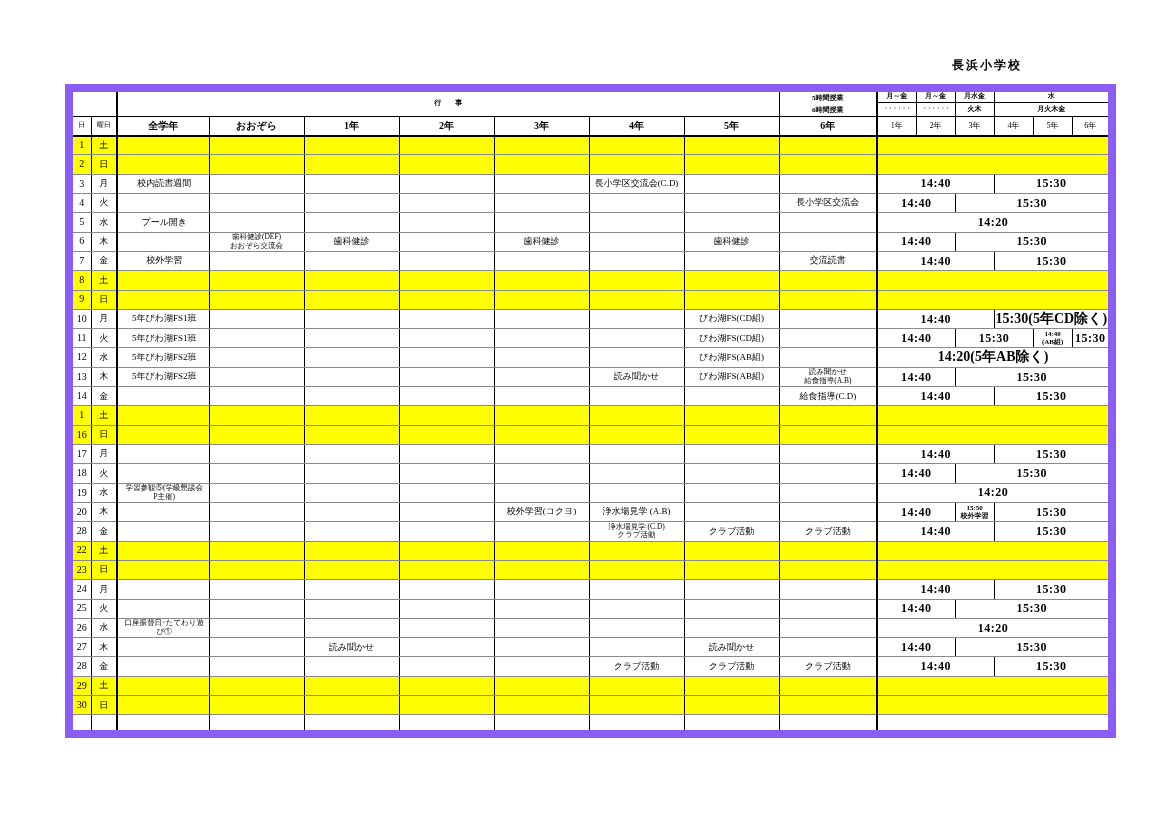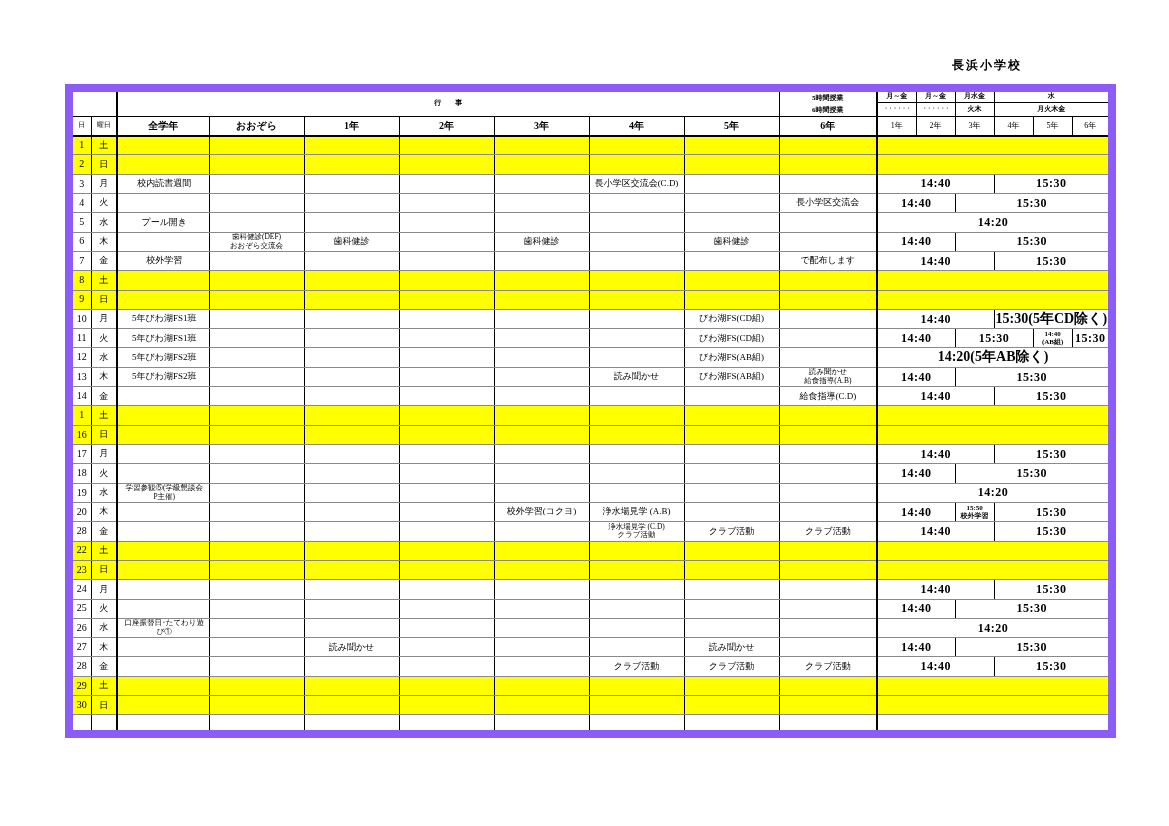--- a/index.html
+++ b/index.html
@@ -187,21 +187,21 @@
         <tr class="r">
           <td class="c-day">7</td>
           <td class="c-wd">金</td>
           <td class="c-ev left bL">校外学習</td>
           <td class="c-ev"></td>
           <td class="c-ev"></td>
           <td class="c-ev"></td>
           <td class="c-ev"></td>
           <td class="c-ev"></td>
           <td class="c-ev"></td>
-          <td class="c-ev">で配布します</td>
+          <td class="c-ev">交流読書</td>
           <td class="c-tm bL" colspan="3">14:40</td>
           <td class="c-tm" colspan="3">15:30</td>
         </tr>
         <tr class="r holiday">
           <td class="c-day">8</td>
           <td class="c-wd">土</td>
           <td class="c-ev left bL"></td>
           <td class="c-ev"></td>
           <td class="c-ev"></td>
           <td class="c-ev"></td>

